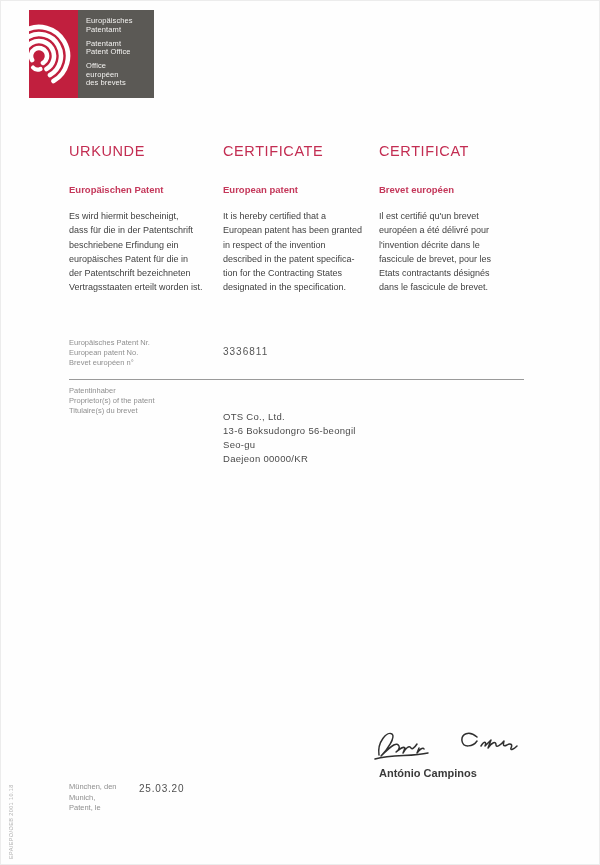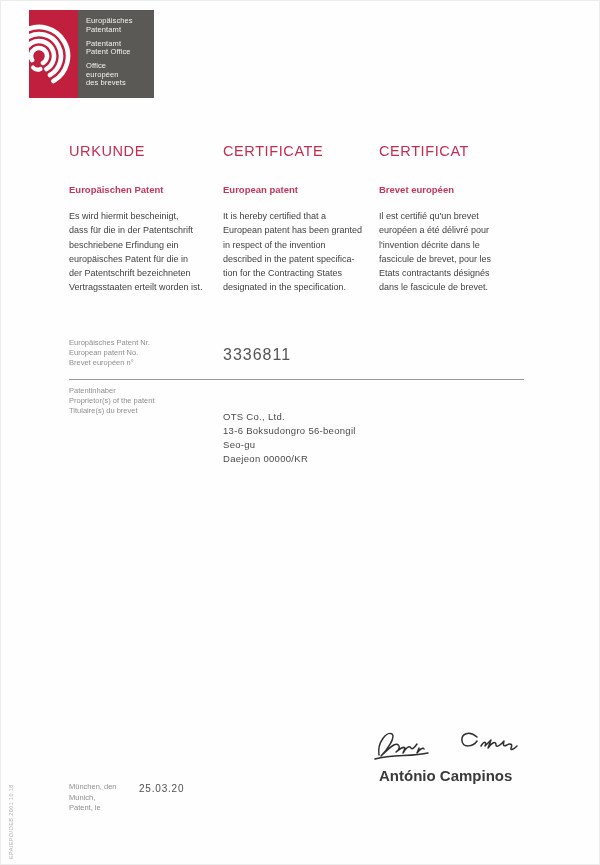--- a/index.html
+++ b/index.html
@@ -25,32 +25,32 @@
   .col { position:absolute; top:142px; width:152px; }
   .col-de { left:68px; } .col-en { left:222px; } .col-fr { left:378px; }
   .col-title { font-size:14.5px; font-weight:normal; color:#c32d52; letter-spacing:0.6px; }
   .col-sub { position:absolute; top:41px; font-size:9.5px; font-weight:bold; color:#c4375a; }
   .col-body { position:absolute; top:66px; font-size:9px; line-height:14.3px; color:#3f3f3f; width:160px; }
 
   
   .flabel { position:absolute; font-size:7.5px; line-height:10px; color:#8f8f8f; }
   .fvalue { position:absolute; color:#4a4a4a; }
   .pat-labels { left:68px; top:337px; }
-  .pat-value { left:222px; top:345px; font-size:16px; letter-spacing:1px; color:#555; }
+  .pat-value { left:222px; top:345px; font-size:10px; letter-spacing:1px; color:#555; }
   .rule { position:absolute; left:68px; top:378px; width:455px; border-top:1px solid #9a9a9a; }
   .prop-labels { left:68px; top:385px; }
   .prop-value { left:222px; top:409px; font-size:9.5px; line-height:14px; letter-spacing:0.3px; }
 
   
   .date-labels { left:68px; top:781px; line-height:10.5px; }
   .date-value { left:138px; top:782px; font-size:10px; letter-spacing:0.8px; color:#4f4f4f; }
 
   
   .sig-svg { position:absolute; left:372px; top:727px; }
-  .sig-name { position:absolute; left:378px; top:766px; font-size:15px; font-weight:bold; color:#3a3a3a; }
+  .sig-name { position:absolute; left:378px; top:766px; font-size:11px; font-weight:bold; color:#3a3a3a; }
   .sig-titles { left:378px; top:782px; line-height:10.5px; color:#8a8a8a; }
 
   
   .side-note {
     position:absolute; left:7px; top:756px; height:102px;
     writing-mode:vertical-rl; transform:rotate(180deg);
     font-size:5.5px; color:#b0b0b0; letter-spacing:0.4px;
   }
 </style>
 </head>

